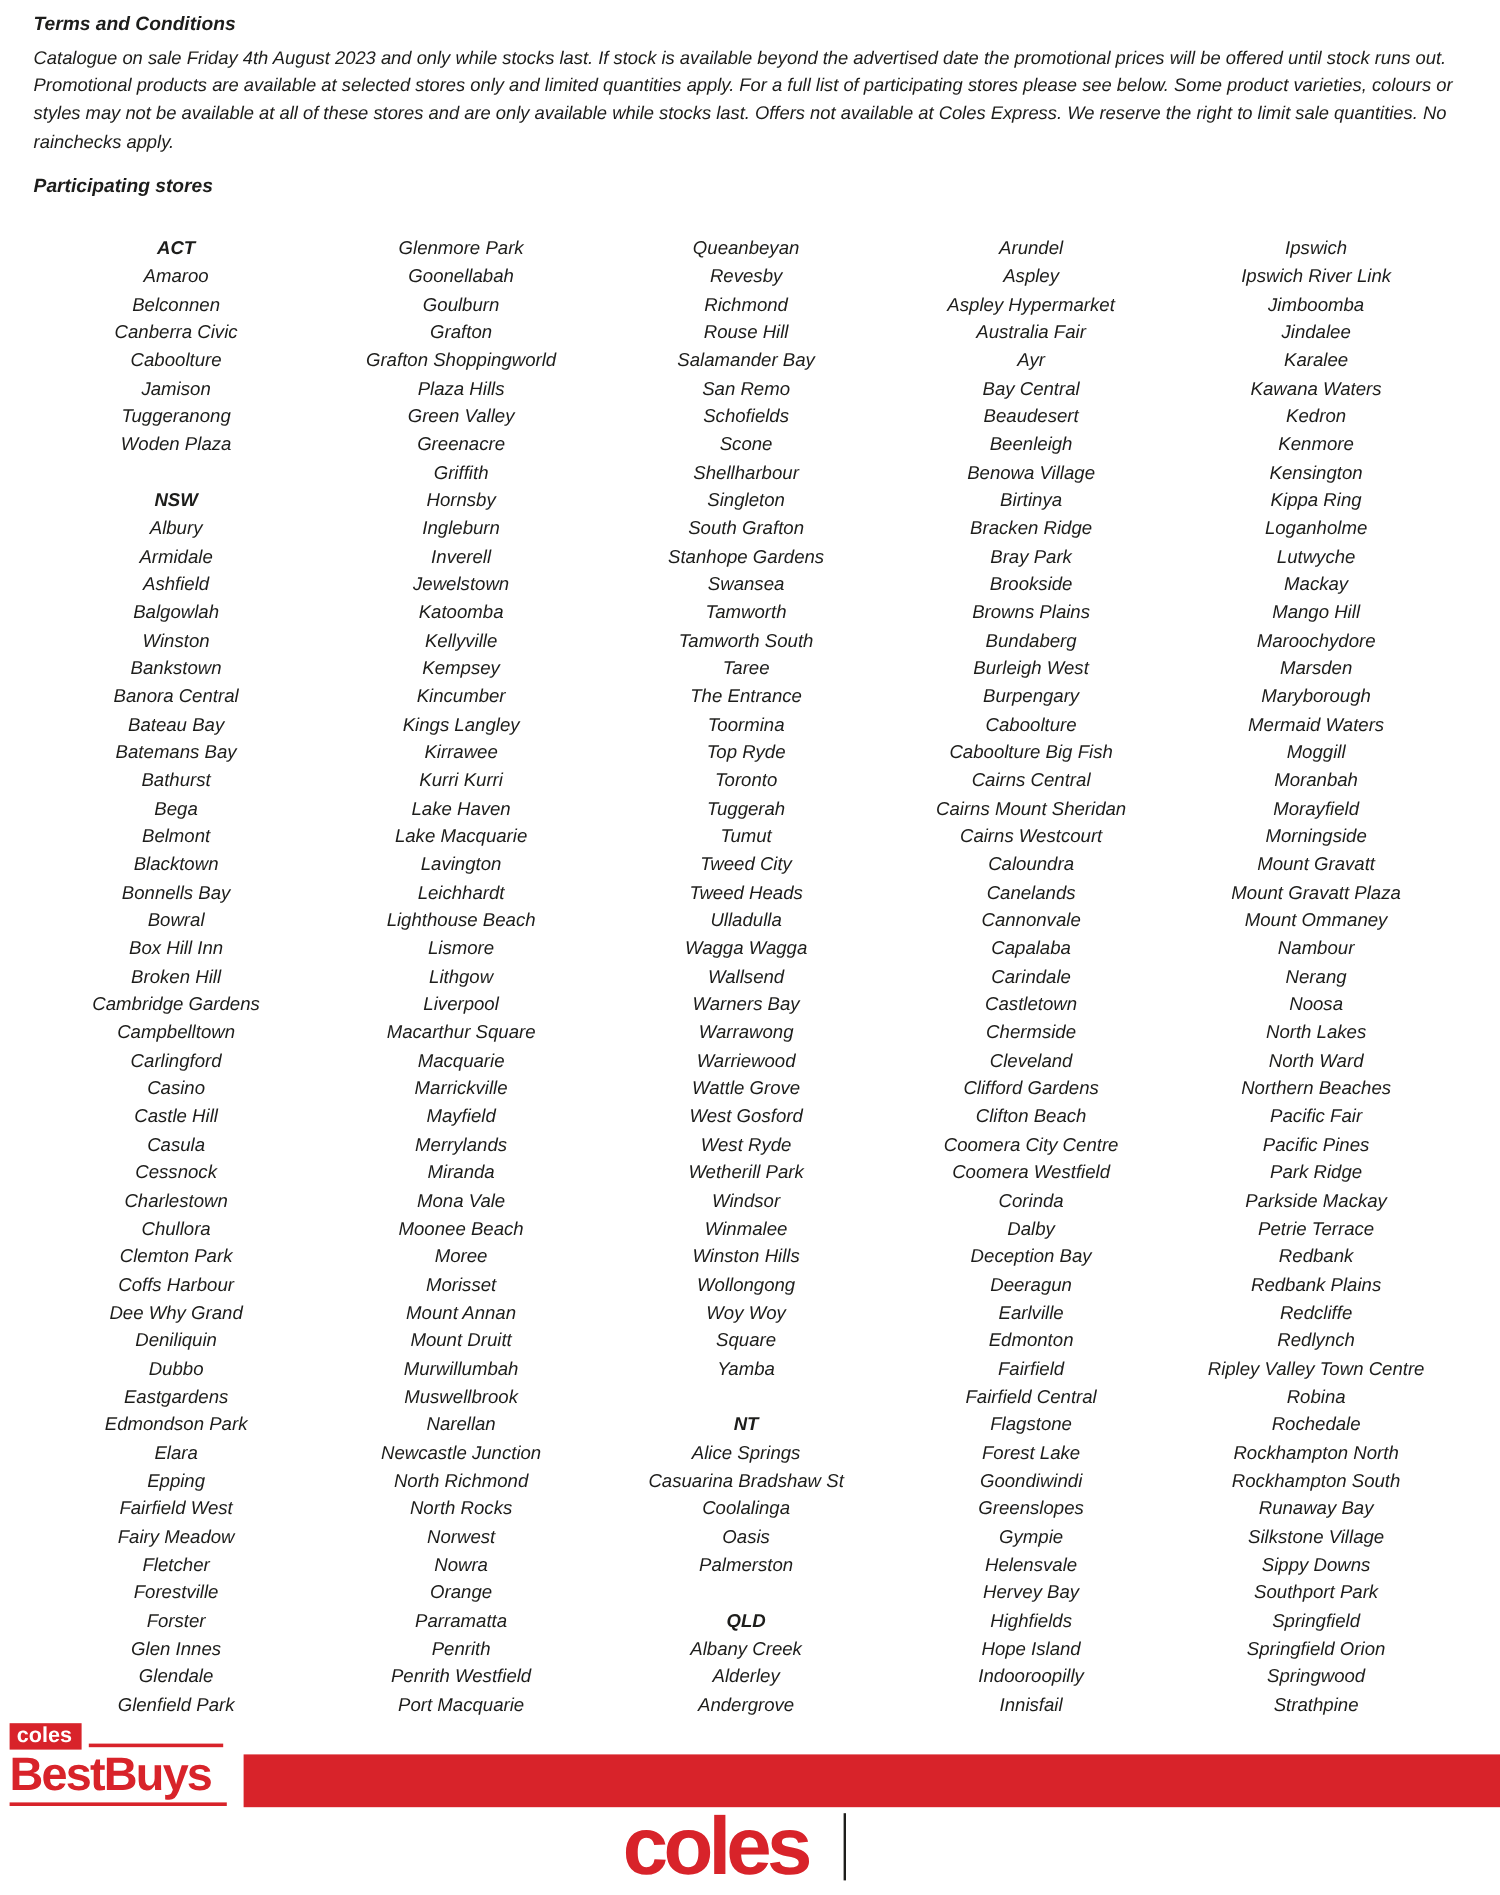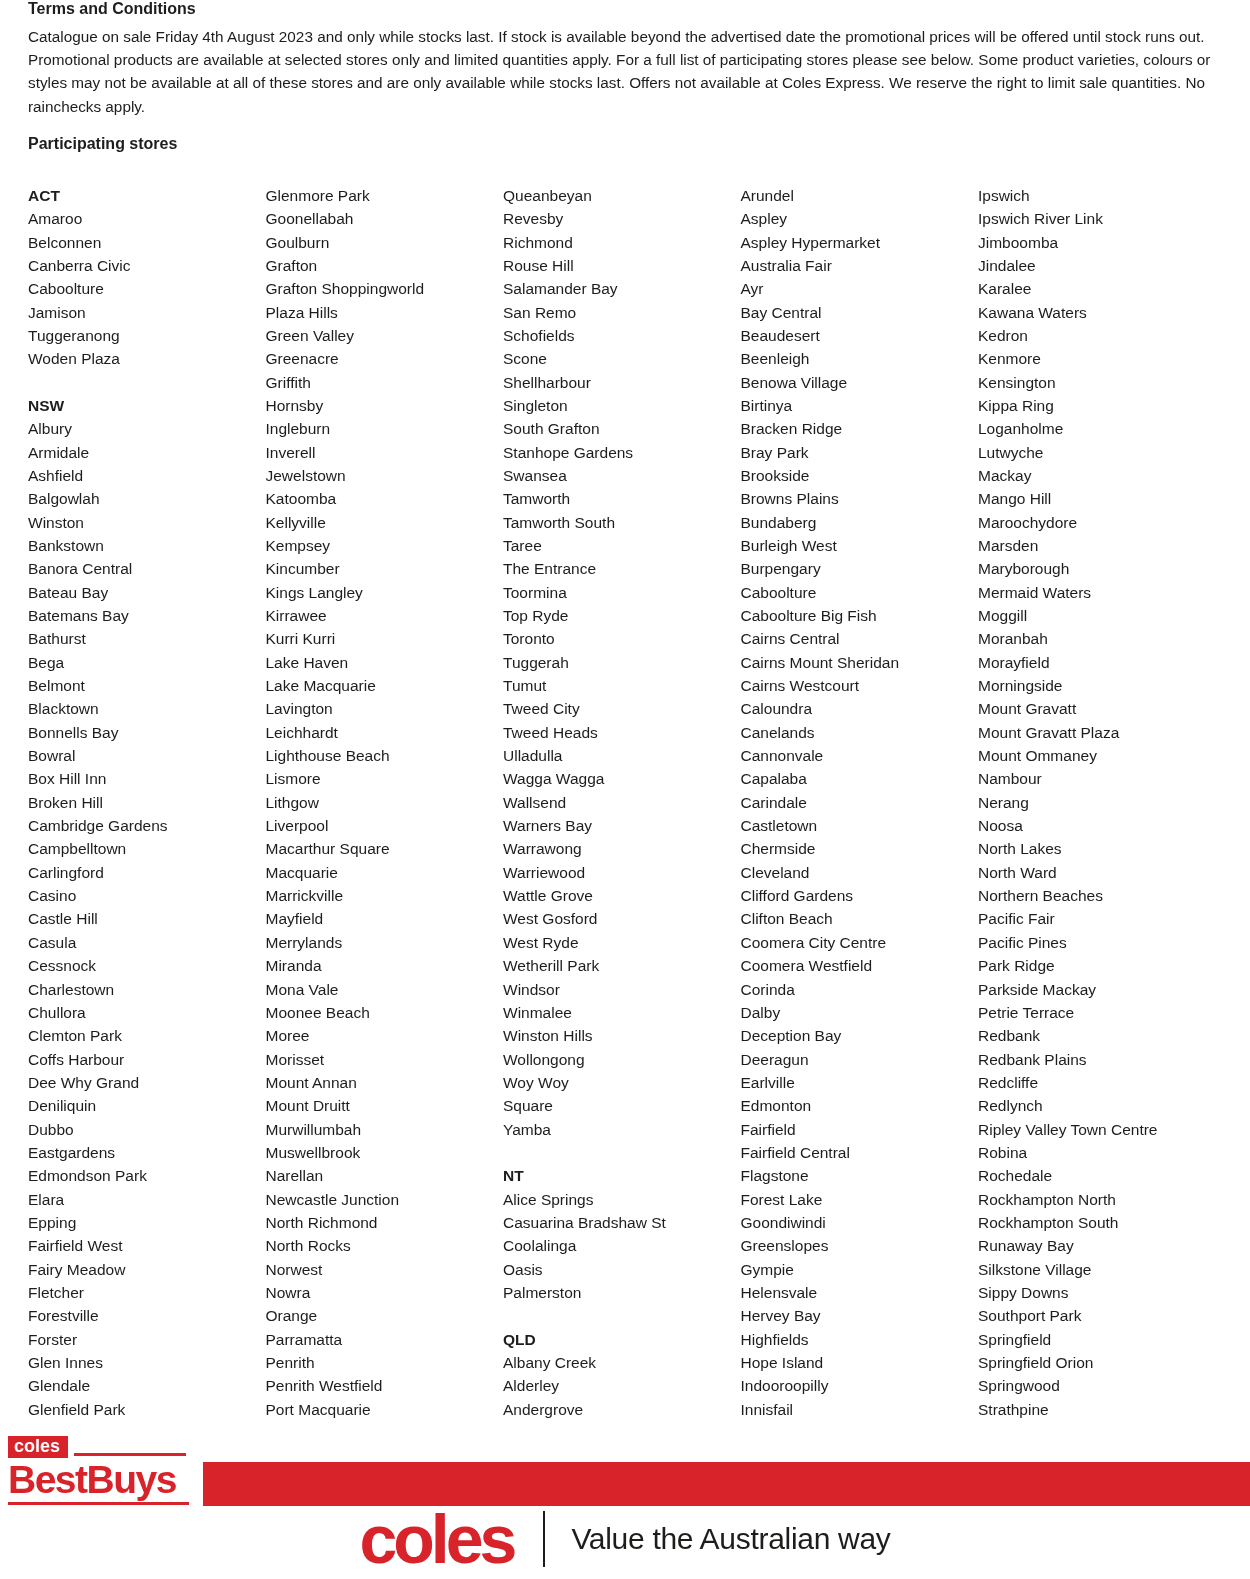--- a/index.html
+++ b/index.html
@@ -6,33 +6,33 @@
   .page{
     position:relative;
     width:1250px;height:1579px;
     background:#ffffff;
     overflow:hidden;
     font-family:"Liberation Sans", sans-serif;
     color:#1d1d1b;
     box-sizing:border-box;
   }
   .content{
-    position:absolute;left:28px;top:0;width:1200px;
+    position:absolute;left:28px;top:12px;width:1200px;font-style:italic;
   }
   .terms-title{
     font-size:16px;font-weight:bold;margin:0 0 7px 0;line-height:18px;
   }
   .terms-body{
     font-size:15.3px;line-height:23.2px;margin:0;width:1198px;
   }
   .stores-title{
     font-size:16px;font-weight:bold;margin:17px 0 16px 0;line-height:18px;
   }
   .store-grid{
-    display:flex;flex-direction:row;margin-top:31px;
+    display:flex;flex-direction:row;margin-top:31px;text-align:center;
   }
   .store-col{
     width:237.5px;flex:0 0 auto;
   }
   .store-item,.state-header,.store-gap{
     height:23.35px;line-height:23.35px;font-size:15.5px;
     white-space:nowrap;overflow:visible;
   }
   .state-header{font-weight:bold;}
   
@@ -373,16 +373,15 @@
     </div>
     <div class="bb-main"><span class="bb-best">Best</span><span class="bb-buys">Buys</span></div>
     <div class="bb-underline"></div>
   </div>
 
   <div class="red-bar"></div>
 
   <div class="bottom-brand">
     <span class="coles-script">coles</span>
     <span class="brand-sep"></span>
-    <span class="tagline">Value the Australian way</span>
   </div>
 
 </div>
 
 </body></html>

